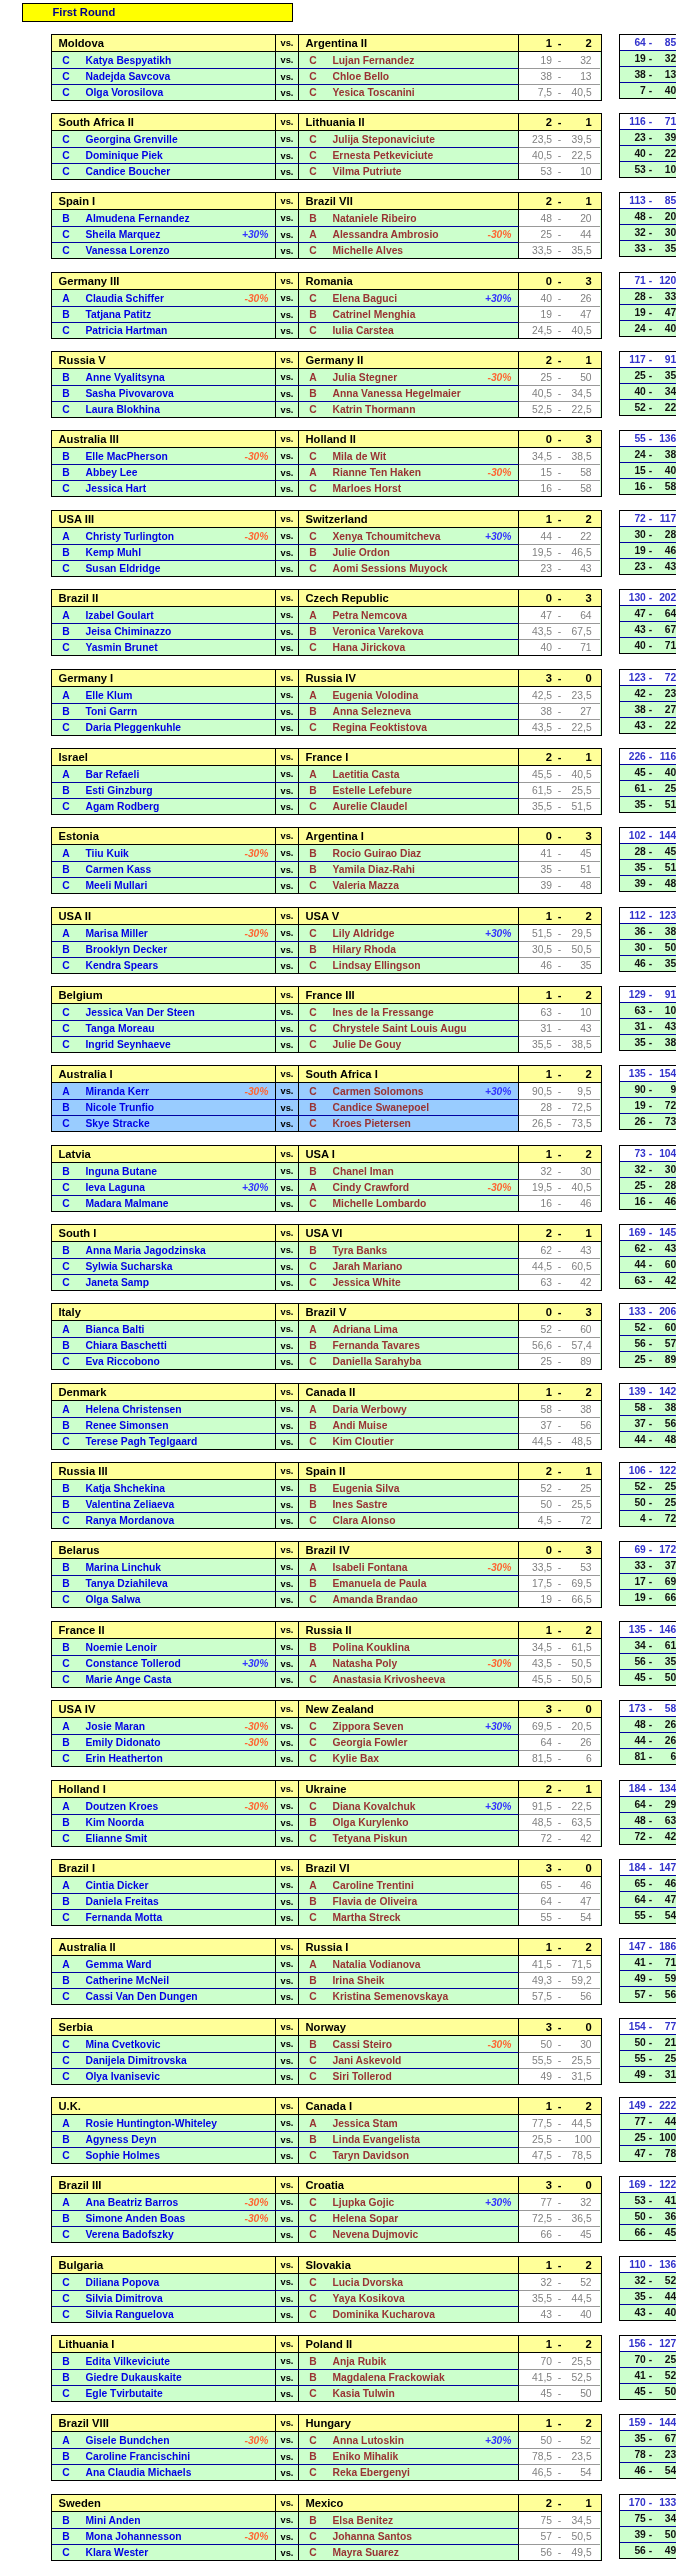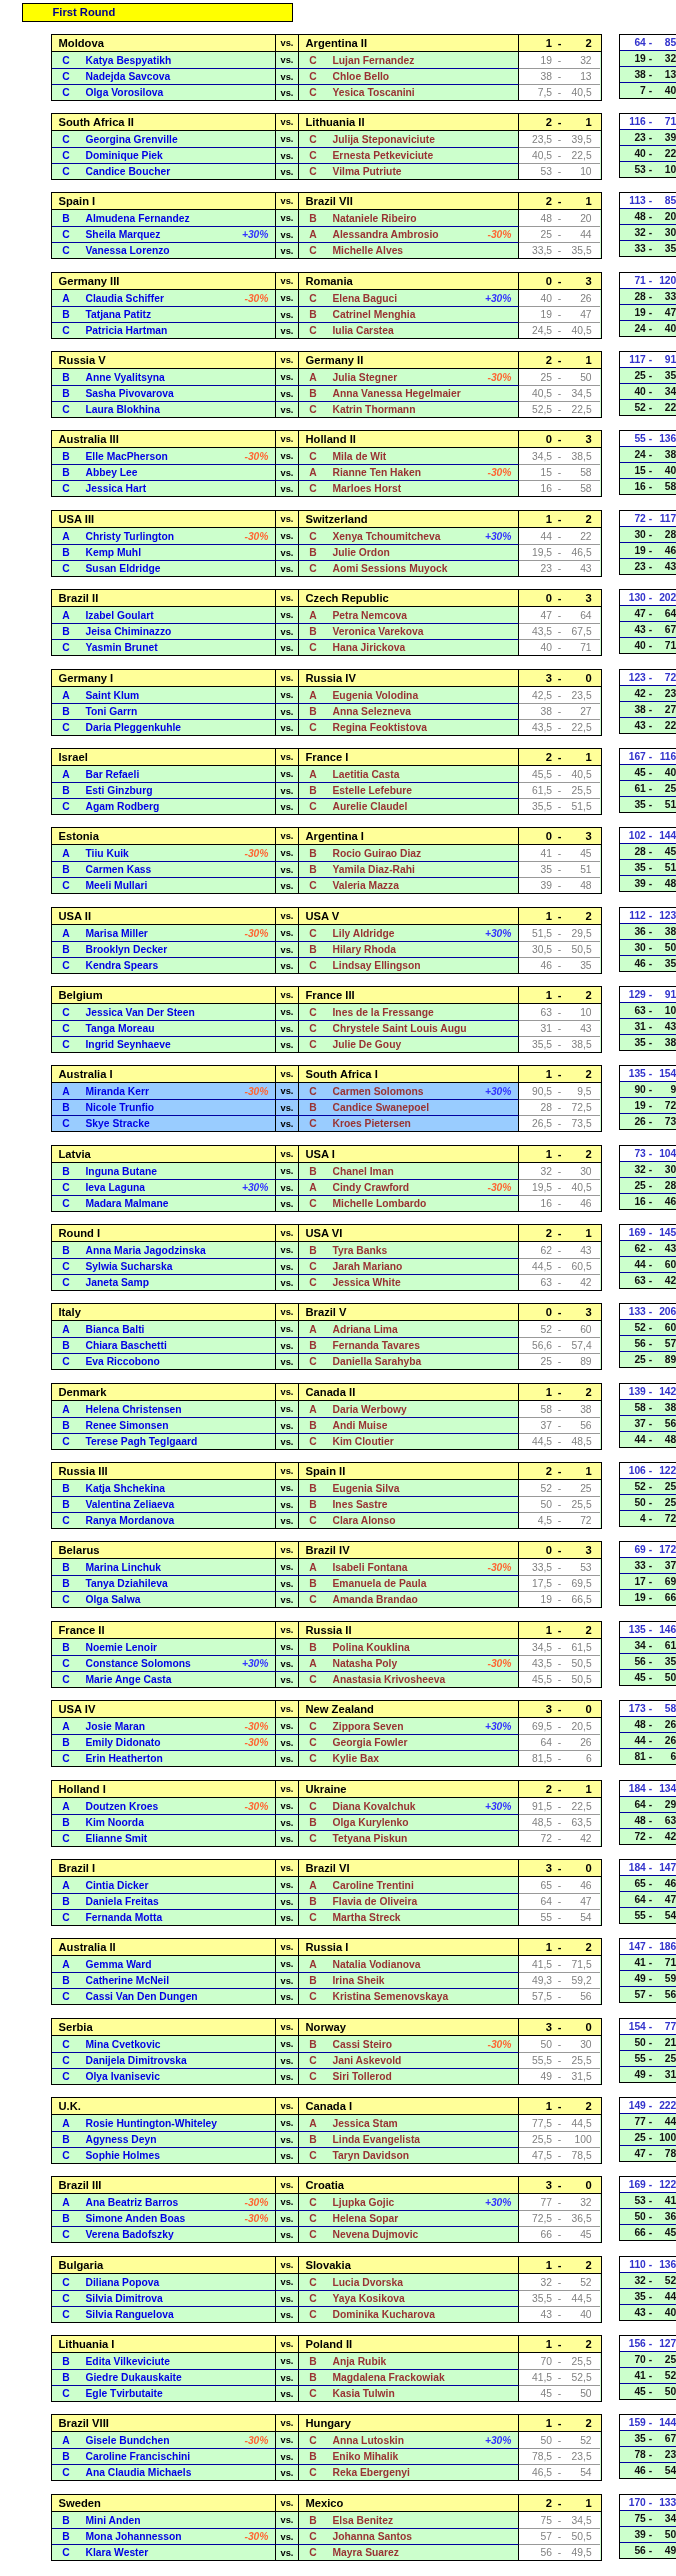--- a/index.html
+++ b/index.html
@@ -881,21 +881,21 @@
             </div>
         <div class="cell sc">
           <span class="lv">3</span>
           <span class="dsh">-</span>
           <span class="rv">0</span>
         </div>
       </div>
     <div class="prow">
       <div class="cell t1 c1">
         <span class="glet">A</span>
-        <span class="pname">Saint Klum</span>
+        <span class="pname">Elle Klum</span>
 
       </div>
       <div class="cell vsc">
               <span>vs.</span>
             </div>
       <div class="cell t2 c2">
         <span class="glet">A</span>
         <span class="pname">Eugenia Volodina</span>
 
       </div>
@@ -1043,21 +1043,21 @@
       </div>
       <div class="cell sc">
         <span class="lv">35,5</span>
         <span class="dsh">-</span>
         <span class="rv">51,5</span>
       </div>
     </div>
     </div>
     <div class="box">
       <div class="brow bhead">
-        <span class="lv">167</span>
+        <span class="lv">226</span>
         <span class="dsh">-</span>
         <span class="rv">116</span>
       </div>
     <div class="brow">
       <span class="lv">45</span>
       <span class="dsh">-</span>
       <span class="rv">40</span>
     </div>
     <div class="brow">
       <span class="lv">61</span>
@@ -1578,21 +1578,21 @@
       <span class="lv">16</span>
       <span class="dsh">-</span>
       <span class="rv">46</span>
     </div>
     </div>
   </div>
   <div class="match" style="top:1224px">
     <div class="mtable">
       <div class="hrow">
         <div class="cell t1">
-              <span>Round I</span>
+              <span>South I</span>
             </div>
         <div class="cell vsc">
               <span>vs.</span>
             </div>
         <div class="cell t2">
               <span>USA VI</span>
             </div>
         <div class="cell sc">
           <span class="lv">2</span>
           <span class="dsh">-</span>
@@ -2125,21 +2125,21 @@
       </div>
       <div class="cell sc">
         <span class="lv">34,5</span>
         <span class="dsh">-</span>
         <span class="rv">61,5</span>
       </div>
     </div>
     <div class="prow">
       <div class="cell t1 c1">
         <span class="glet">C</span>
-        <span class="pname">Constance Solomons</span>
+        <span class="pname">Constance Tollerod</span>
         <span class="pct pos">+30%</span>
       </div>
       <div class="cell vsc">
               <span>vs.</span>
             </div>
       <div class="cell t2 c2">
         <span class="glet">A</span>
         <span class="pname">Natasha Poly</span>
         <span class="pct neg">-30%</span>
       </div>

